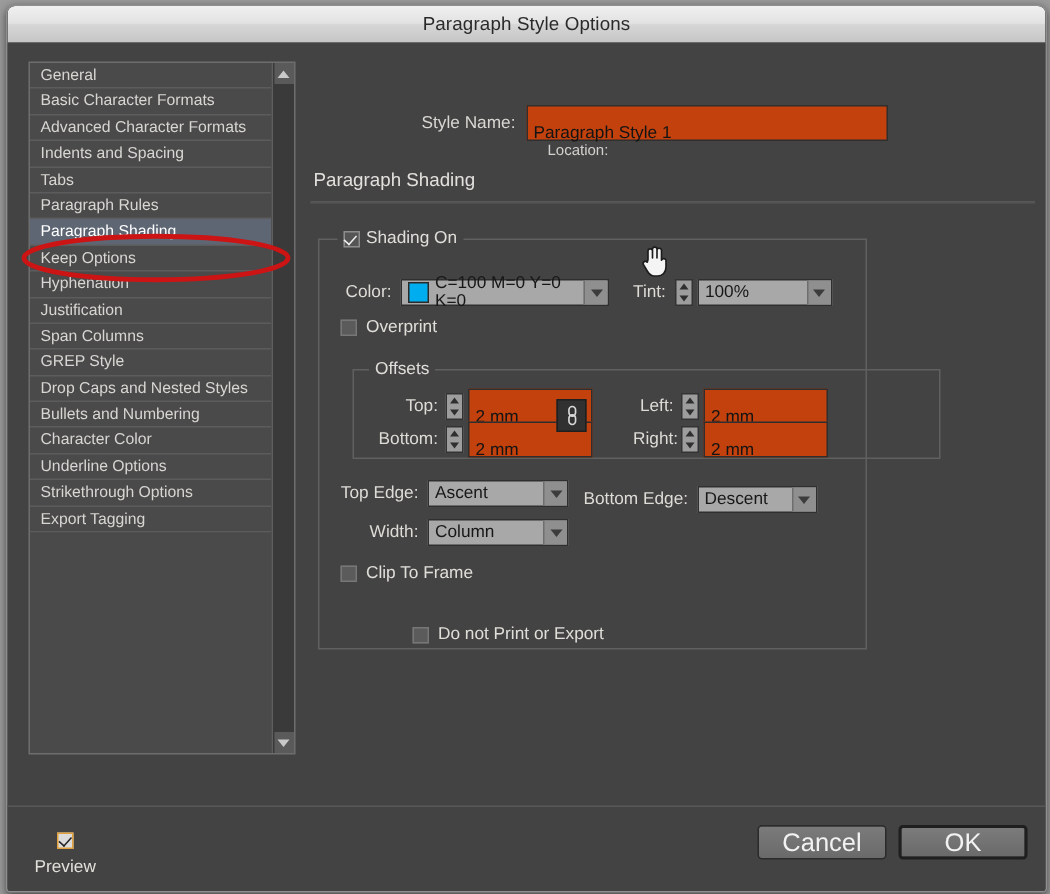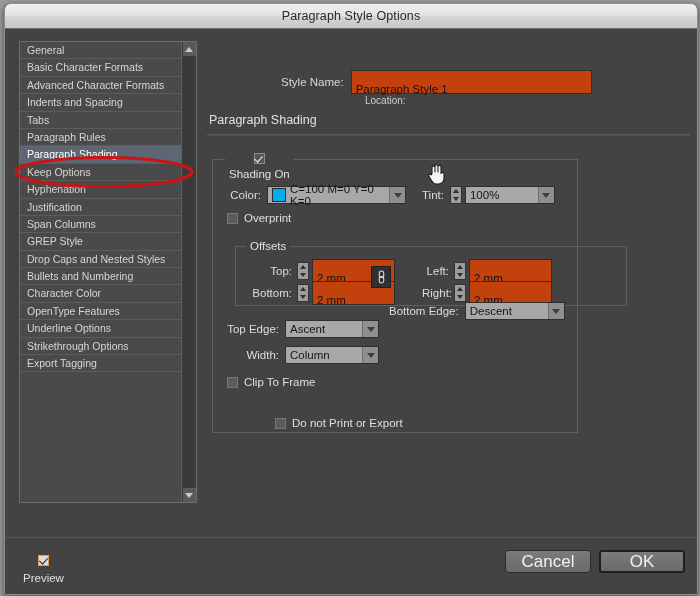--- a/index.html
+++ b/index.html
@@ -364,21 +364,20 @@
         <div class="list-item">Paragraph Rules</div>
         <div class="list-item selected">Paragraph Shading</div>
         <div class="list-item">Keep Options</div>
         <div class="list-item">Hyphenation</div>
         <div class="list-item">Justification</div>
         <div class="list-item">Span Columns</div>
         <div class="list-item">GREP Style</div>
         <div class="list-item">Drop Caps and Nested Styles</div>
         <div class="list-item">Bullets and Numbering</div>
         <div class="list-item">Character Color</div>
-        <div class="list-item">OpenType Features</div>
         <div class="list-item">Underline Options</div>
         <div class="list-item">Strikethrough Options</div>
         <div class="list-item">Export Tagging</div>
         <div id="list-filler"></div>
       </div>
       <div id="scroll">
         <div class="scroll-arrow up">
             <span class="tri"></span>
           </div>
         <div id="scroll-track"></div>
@@ -399,21 +398,21 @@
         <div class="field" id="style-name-input">Paragraph Style 1</div>
       </div>
 
       <div id="location-label">Location:</div>
 
       <div id="section-heading">Paragraph Shading</div>
       <div id="heading-rule"></div>
 
       <div class="groupbox" id="shading-group">
 
-        <div class="group-legend" style="left:12px;flex-direction:column;">
+        <div class="group-legend" style="left:12px;">
           <span class="cb checked"></span>
           <span>Shading On</span>
         </div>
 
         <div class="ctrlrow" style="left:10px; top:26px;">
           <span class="lblr" style="width:38px;">Color:</span>
           <div class="combo" style="width:139px; margin-left:6px; padding-right:17px;">
             <span class="swatch"></span>
             <span>C=100 M=0 Y=0 K=0</span>
             <span class="arrowbox">
@@ -491,23 +490,23 @@
         <div class="ctrlrow" style="left:0px; top:160px;">
           <span class="lblr" style="width:66px;">Top Edge:</span>
           <div class="combo" style="width:94px; margin-left:6px; padding-right:17px;">
             <span>Ascent</span>
             <span class="arrowbox">
                 <span class="tri"></span>
               </span>
           </div>
         </div>
 
-        <div class="ctrlrow" style="left:176px; top:142px;">
+        <div class="ctrlrow" style="left:176px; top:164px;">
           <span class="lblr">Bottom Edge:</span>
-          <div class="combo" style="width:100px; margin-left:6px; padding-right:17px;">
+          <div class="combo" style="width:80px; margin-left:6px; padding-right:17px;">
             <span>Descent</span>
             <span class="arrowbox">
                 <span class="tri"></span>
               </span>
           </div>
         </div>
 
         <div class="ctrlrow" style="left:0px; top:186px;">
           <span class="lblr" style="width:66px;">Width:</span>
           <div class="combo" style="width:94px; margin-left:6px; padding-right:17px;">

